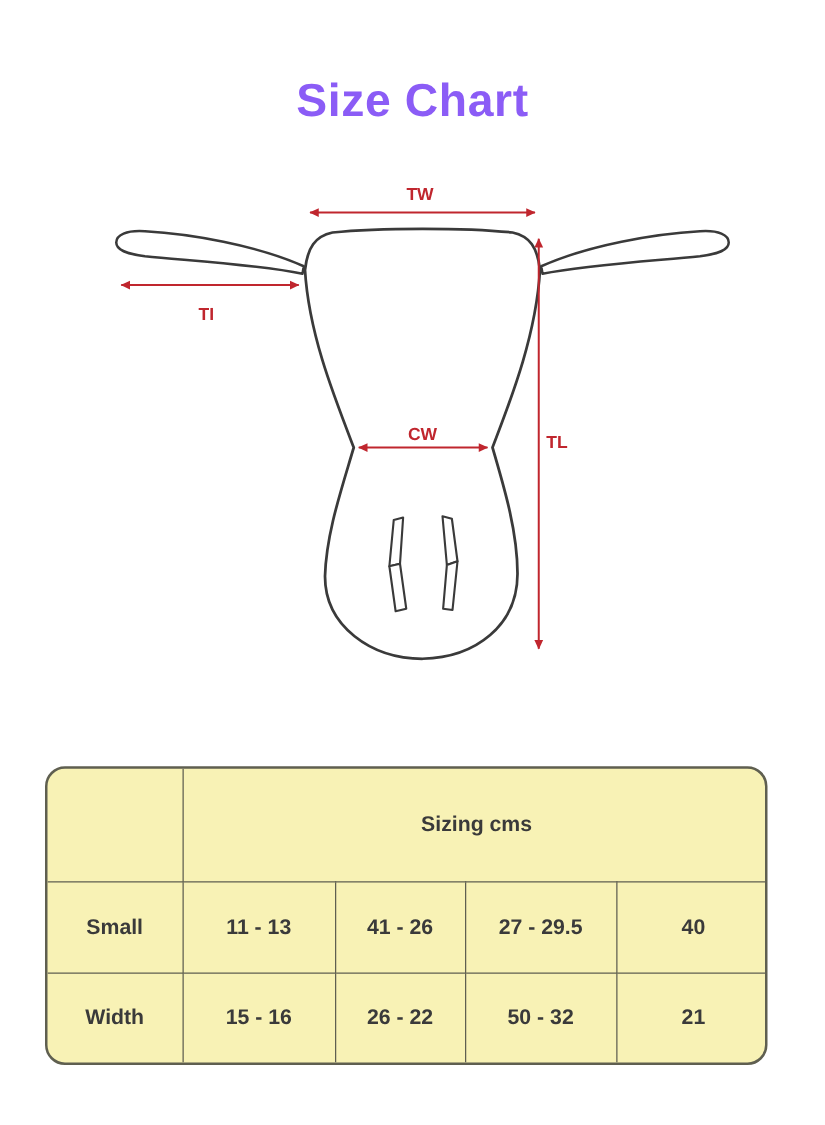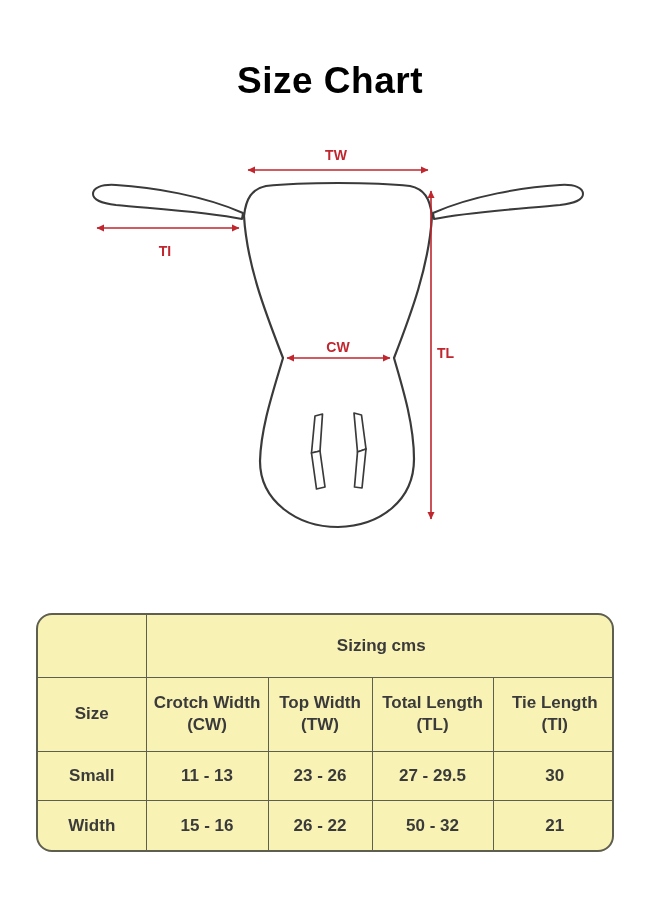--- a/index.html
+++ b/index.html
@@ -13,21 +13,21 @@
   .canvas { position: absolute; inset: 0; width: 660px; height: 900px; }
 
   .page-title {
     position: absolute;
     top: 60px; left: 0; width: 660px;
     margin: 0;
     text-align: center;
     font-size: 37px;
     font-weight: 800;
     letter-spacing: 0.5px;
-    color: #000000;
+    color: #8b5cf6;
   }
 
   .diagram-svg {
     position: absolute;
     top: 0; left: 0;
     width: 660px; height: 560px;
   }
   .dim-label {
     font-family: "Liberation Sans", sans-serif;
     font-size: 14px;
@@ -135,45 +135,26 @@
           <col style="width:122px">
           <col style="width:104px">
         <col style="width:121px">
           <col style="width:123px">
       </colgroup>
       <tbody>
         <tr class="row-span-header">
           <td></td>
           <td class="span-header-cell" colspan="4">Sizing cms</td>
         </tr>
-        <tr class="row-col-headers">
-          <td>Size</td>
-          <td>
-            <div class="hdr-line">Crotch Width</div>
-            <div class="hdr-line">(CW)</div>
-          </td>
-          <td>
-            <div class="hdr-line">Top Width</div>
-            <div class="hdr-line">(TW)</div>
-          </td>
-          <td>
-            <div class="hdr-line">Total Length</div>
-            <div class="hdr-line">(TL)</div>
-          </td>
-          <td>
-            <div class="hdr-line">Tie Length</div>
-            <div class="hdr-line">(TI)</div>
-          </td>
-        </tr>
         <tr class="row-data">
           <td>Small</td>
           <td>11 - 13</td>
-          <td>23 - 26</td>
+          <td>41 - 26</td>
           <td>27 - 29.5</td>
-          <td>30</td>
+          <td>40</td>
         </tr>
         <tr class="row-data">
           <td>Width</td>
           <td>15 - 16</td>
           <td>26 - 22</td>
           <td>50 - 32</td>
           <td>21</td>
         </tr>
       </tbody>
     </table>

